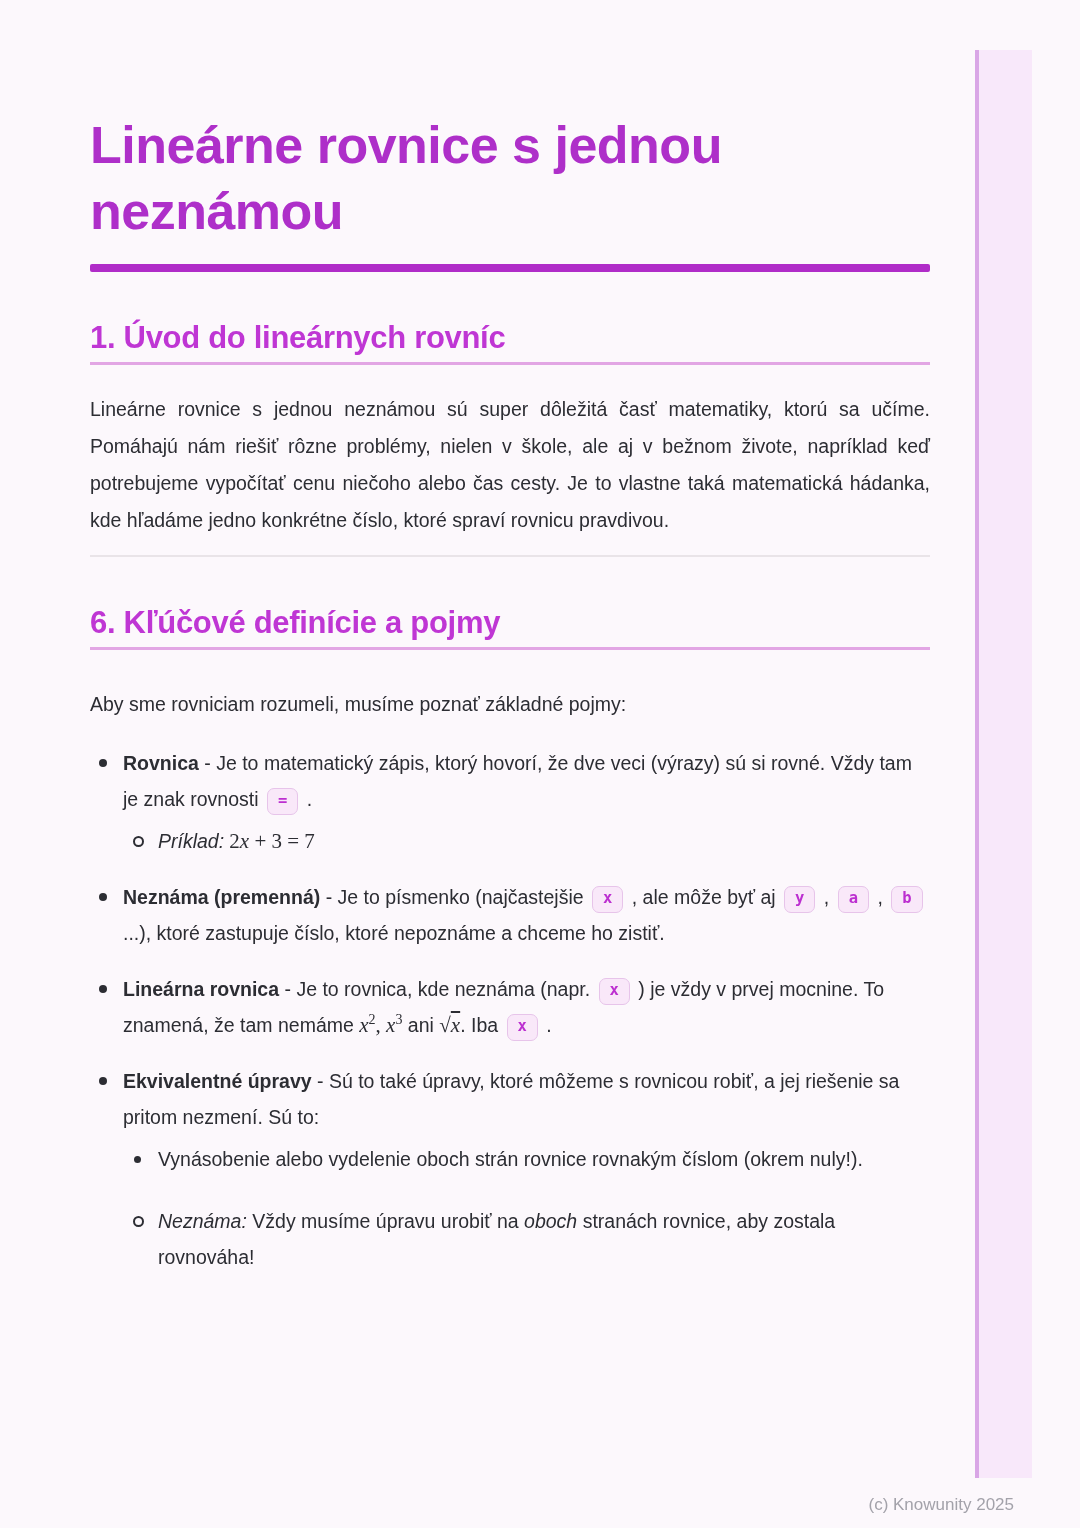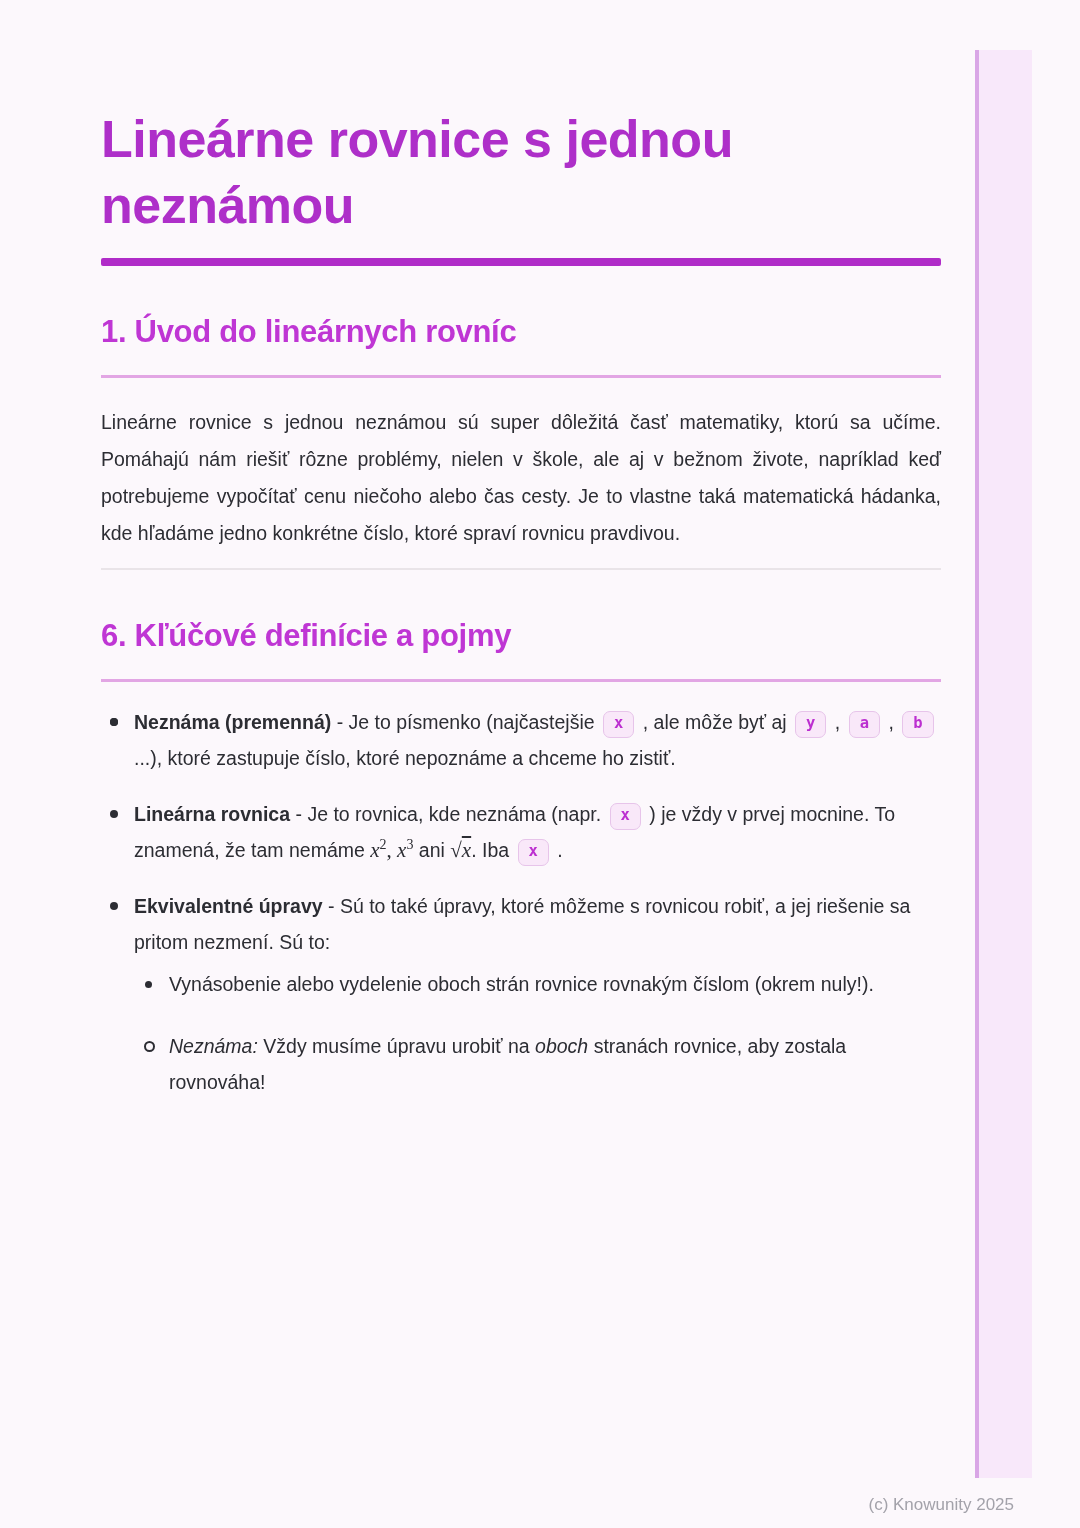--- a/index.html
+++ b/index.html
@@ -13,24 +13,23 @@
   .side-bar {
     position: absolute;
     left: 975px; top: 50px;
     width: 57px; height: 1428px;
     background: #f8e8fa;
     border-left: 4px solid #d9a6e6;
     z-index: 1;
   }
   .content {
     position: absolute;
-    left: 90px; top: 10px;
+    left: 90px; top: 16px;
     width: 840px;
     z-index: 2;
-    margin-left: 11px;
   }
   .page-title {
     margin-top: 96px;
     font-size: 52px;
     line-height: 66px;
     font-weight: bold;
     letter-spacing: -0.5px;
     color: #ae2fc9;
   }
   .title-rule {
@@ -39,21 +38,21 @@
     background: #b02cc8;
     border-radius: 2px;
   }
   .section-heading {
     margin-top: 46px;
     font-size: 31px;
     line-height: 40px;
     font-weight: bold;
     letter-spacing: -0.3px;
     color: #bf36d4;
-    padding-bottom: 23px;
+    padding-bottom: 4px;
     border-bottom: 3px solid #e2a6e4;
   }
   .body-paragraph {
     margin-top: 26px;
     font-size: 19.5px;
     line-height: 37px;
     text-align: justify;
   }
   .section-divider {
     margin-top: 16px;
@@ -127,24 +126,31 @@
 
   <h1 class="page-title">Lineárne rovnice s jednou neznámou</h1>
   <div class="title-rule"></div>
 
   <h2 class="section-heading">1. Úvod do lineárnych rovníc</h2>
   <p class="body-paragraph">Lineárne rovnice s jednou neznámou sú super dôležitá časť matematiky, ktorú sa učíme. Pomáhajú nám riešiť rôzne problémy, nielen v škole, ale aj v bežnom živote, napríklad keď potrebujeme vypočítať cenu niečoho alebo čas cesty. Je to vlastne taká matematická hádanka, kde hľadáme jedno konkrétne číslo, ktoré spraví rovnicu pravdivou.</p>
 
   <hr class="section-divider">
 
   <h2 class="section-heading">6. Kľúčové definície a pojmy</h2>
+  <p class="intro-line">Aby sme rovniciam rozumeli, musíme poznať základné pojmy:</p>
 
   <ul class="bullet-list">
 
     <li class="bullet-item">
+      <span class="li-text"><span class="seg-bold">Rovnica</span><span class="seg-text"> - Je to matematický zápis, ktorý hovorí, že dve veci (výrazy) sú si rovné. Vždy tam je znak rovnosti </span><span class="seg-pill">=</span><span class="seg-text"> .</span></span>
+      <ul class="sub-list">
+        <li class="sub-item circle">
+          <span class="li-text"><span class="seg-italic">Príklad:</span><span class="seg-math"> 2</span><span class="seg-mathvar">x</span><span class="seg-math"> + 3 = 7</span></span>
+        </li>
+      </ul>
     </li>
 
     <li class="bullet-item">
       <span class="li-text"><span class="seg-bold">Neznáma (premenná)</span><span class="seg-text"> - Je to písmenko (najčastejšie </span><span class="seg-pill">x</span><span class="seg-text"> , ale môže byť aj </span><span class="seg-pill">y</span><span class="seg-text"> , </span><span class="seg-pill">a</span><span class="seg-text"> , </span><span class="seg-pill">b</span><span class="seg-text"> ...), ktoré zastupuje číslo, ktoré nepoznáme a chceme ho zistiť.</span></span>
     </li>
 
 
     <li class="bullet-item">
       <span class="li-text"><span class="seg-bold">Lineárna rovnica</span><span class="seg-text"> - Je to rovnica, kde neznáma (napr. </span><span class="seg-pill">x</span><span class="seg-text"> ) je vždy v prvej mocnine. To znamená, že tam nemáme </span><span class="seg-mathvar">x</span><span class="seg-sup"><sup>2</sup></span><span class="seg-math">, </span><span class="seg-mathvar">x</span><span class="seg-sup"><sup>3</sup></span><span class="seg-text"> ani </span><span class="seg-sqrt">√<span class="sqrt-arg">x</span></span><span class="seg-text">. Iba </span><span class="seg-pill">x</span><span class="seg-text"> .</span></span>
     </li>

